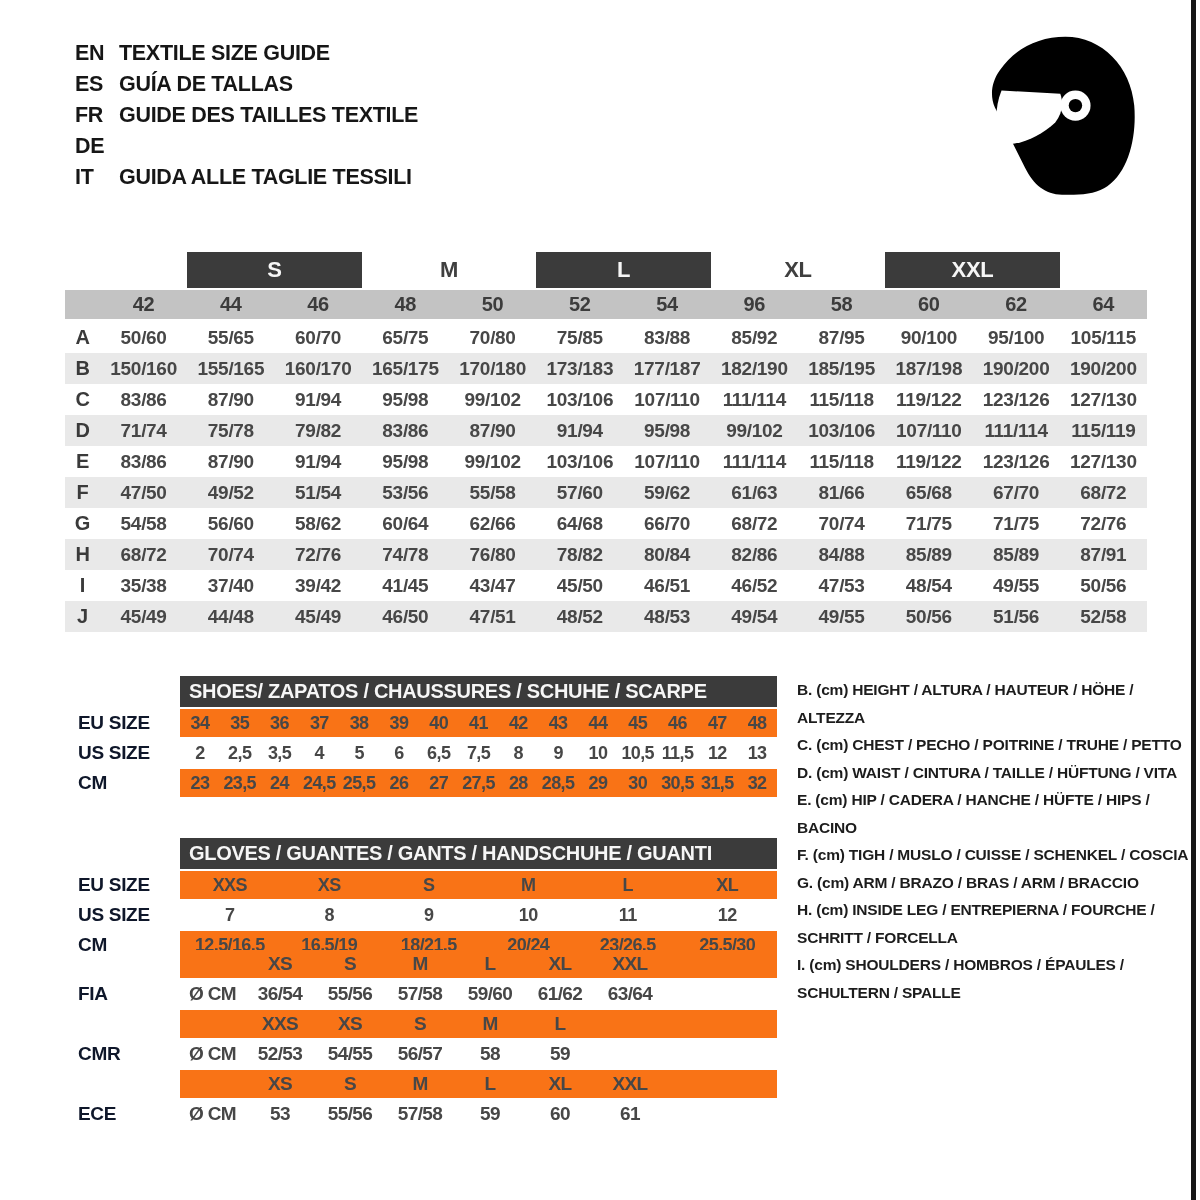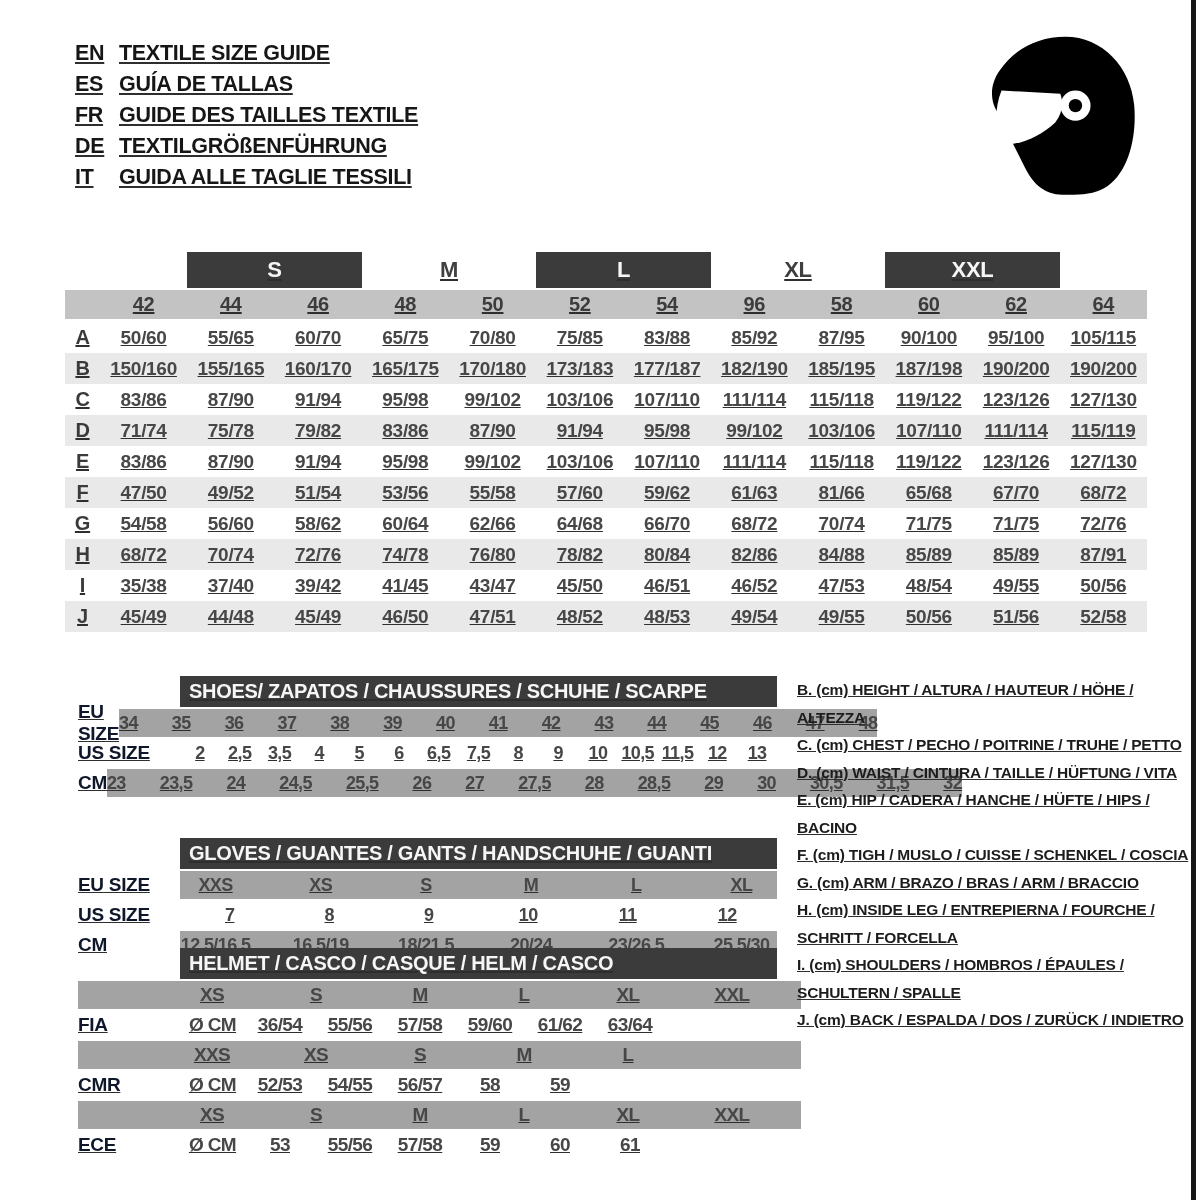--- a/index.html
+++ b/index.html
@@ -2,21 +2,21 @@
 <html><head>
 <meta charset="utf-8">
 <style>
   html,body{margin:0;padding:0;}
   body{
     width:1200px;height:1200px;position:relative;background:#fff;
     font-family:"Liberation Sans","DejaVu Sans",sans-serif;
     font-weight:700;color:#2e2e2e;overflow:hidden;
     -webkit-font-smoothing:antialiased;letter-spacing:-0.3px;
   }
-  .abs{position:absolute;text-decoration:underline;}
+  .abs{position:absolute;}
 
   
   .page-border{left:1191px;top:0;width:5px;height:1200px;background:#161616;}
 
   
   .lang-block{left:75px;top:38px;}
   .lang-line{display:flex;height:31px;align-items:center;font-size:21.5px;color:#161616;}
   .lang-code{width:44px;}
   
   .logo{left:976px;top:30px;width:172px;height:168px;}
@@ -36,21 +36,21 @@
   .mt-row .letter{font-size:20px;color:#3a3a3a;}
 
   
   .section{left:65px;width:712px;}
   .sec-title{margin-left:115px;height:31px;background:#3b3b3b;color:#f6f6f6;
     font-size:20px;display:flex;align-items:center;padding-left:9px;box-sizing:border-box;}
   .sec-row{display:flex;height:28px;margin-top:2px;}
   .sec-label{width:115px;display:flex;align-items:center;padding-left:13px;
     box-sizing:border-box;font-size:19px;color:#0f172a;}
   .sec-values{flex:1;display:grid;}
-  .sec-values.shaded{background:#a3a3a3;gap:34px;}
+  .sec-values.shaded{background:#f97316;}
   .sec-values .cell{font-size:18px;color:#474747;letter-spacing:-0.6px;}
   .shoes-grid{grid-template-columns:repeat(15,1fr);}
   .gloves-grid{grid-template-columns:repeat(6,1fr);}
   .helmet-grid{grid-template-columns:65px repeat(6,70px) 1fr;}
   .helmet-grid .cell{font-size:19px;}
 
   
   .legend{left:797px;top:676px;width:392px;}
   .legend-item{font-size:15.5px;line-height:27.5px;color:#1c1c1c;letter-spacing:-0.2px;}
 </style>
@@ -67,21 +67,20 @@
     <div class="lang-line">
       <div class="lang-code">ES</div>
       <div class="lang-title">GUÍA DE TALLAS</div>
     </div>
     <div class="lang-line">
       <div class="lang-code">FR</div>
       <div class="lang-title">GUIDE DES TAILLES TEXTILE</div>
     </div>
     <div class="lang-line">
       <div class="lang-code">DE</div>
-      <div class="lang-title">TEXTILGRÖßENFÜHRUNG</div>
     </div>
     <div class="lang-line">
       <div class="lang-code">IT</div>
       <div class="lang-title">GUIDA ALLE TAGLIE TESSILI</div>
     </div>
   </div>
 
 <div class="abs logo">
   <svg viewBox="0 0 100 100" width="172" height="168" aria-hidden="true">
     <path fill="#000" d="M52 4 C74 4 91 22 93 45 C94.5 63 90 84 77 93 C72 96.5 65 98 57 98 L50 98 C40 98 33 92 28 82 L10 46 C7 39 8 31 13 24 C22 11 36 4 52 4 Z"></path>
@@ -367,21 +366,20 @@
           <div class="cell">18/21,5</div>
           <div class="cell">20/24</div>
           <div class="cell">23/26,5</div>
           <div class="cell">25,5/30</div>
         </div>
       </div>
     </div>
 </div>
 
 <div class="abs section" style="top:948px;">
-  <div class="sec-title">HELMET / CASCO / CASQUE / HELM / CASCO</div>
   <div id="helmet-rows">
       <div class="sec-row">
         <div class="sec-label"></div>
         <div class="sec-values helmet-grid shaded">
           <div class="cell"></div>
           <div class="cell">XS</div>
           <div class="cell">S</div>
           <div class="cell">M</div>
           <div class="cell">L</div>
           <div class="cell">XL</div>
@@ -451,14 +449,13 @@
 
 <div class="abs legend">
     <div class="legend-item">B. (cm) HEIGHT / ALTURA / HAUTEUR / HÖHE / ALTEZZA</div>
     <div class="legend-item">C. (cm) CHEST / PECHO / POITRINE / TRUHE / PETTO</div>
     <div class="legend-item">D. (cm) WAIST / CINTURA / TAILLE / HÜFTUNG / VITA</div>
     <div class="legend-item">E. (cm) HIP / CADERA / HANCHE / HÜFTE / HIPS / BACINO</div>
     <div class="legend-item">F. (cm) TIGH / MUSLO / CUISSE / SCHENKEL / COSCIA</div>
     <div class="legend-item">G. (cm) ARM / BRAZO / BRAS / ARM / BRACCIO</div>
     <div class="legend-item">H. (cm) INSIDE LEG / ENTREPIERNA / FOURCHE / SCHRITT / FORCELLA</div>
     <div class="legend-item">I. (cm) SHOULDERS / HOMBROS / ÉPAULES / SCHULTERN / SPALLE</div>
-    <div class="legend-item">J. (cm) BACK / ESPALDA / DOS / ZURÜCK / INDIETRO</div>
   </div>
 
 </body></html>

